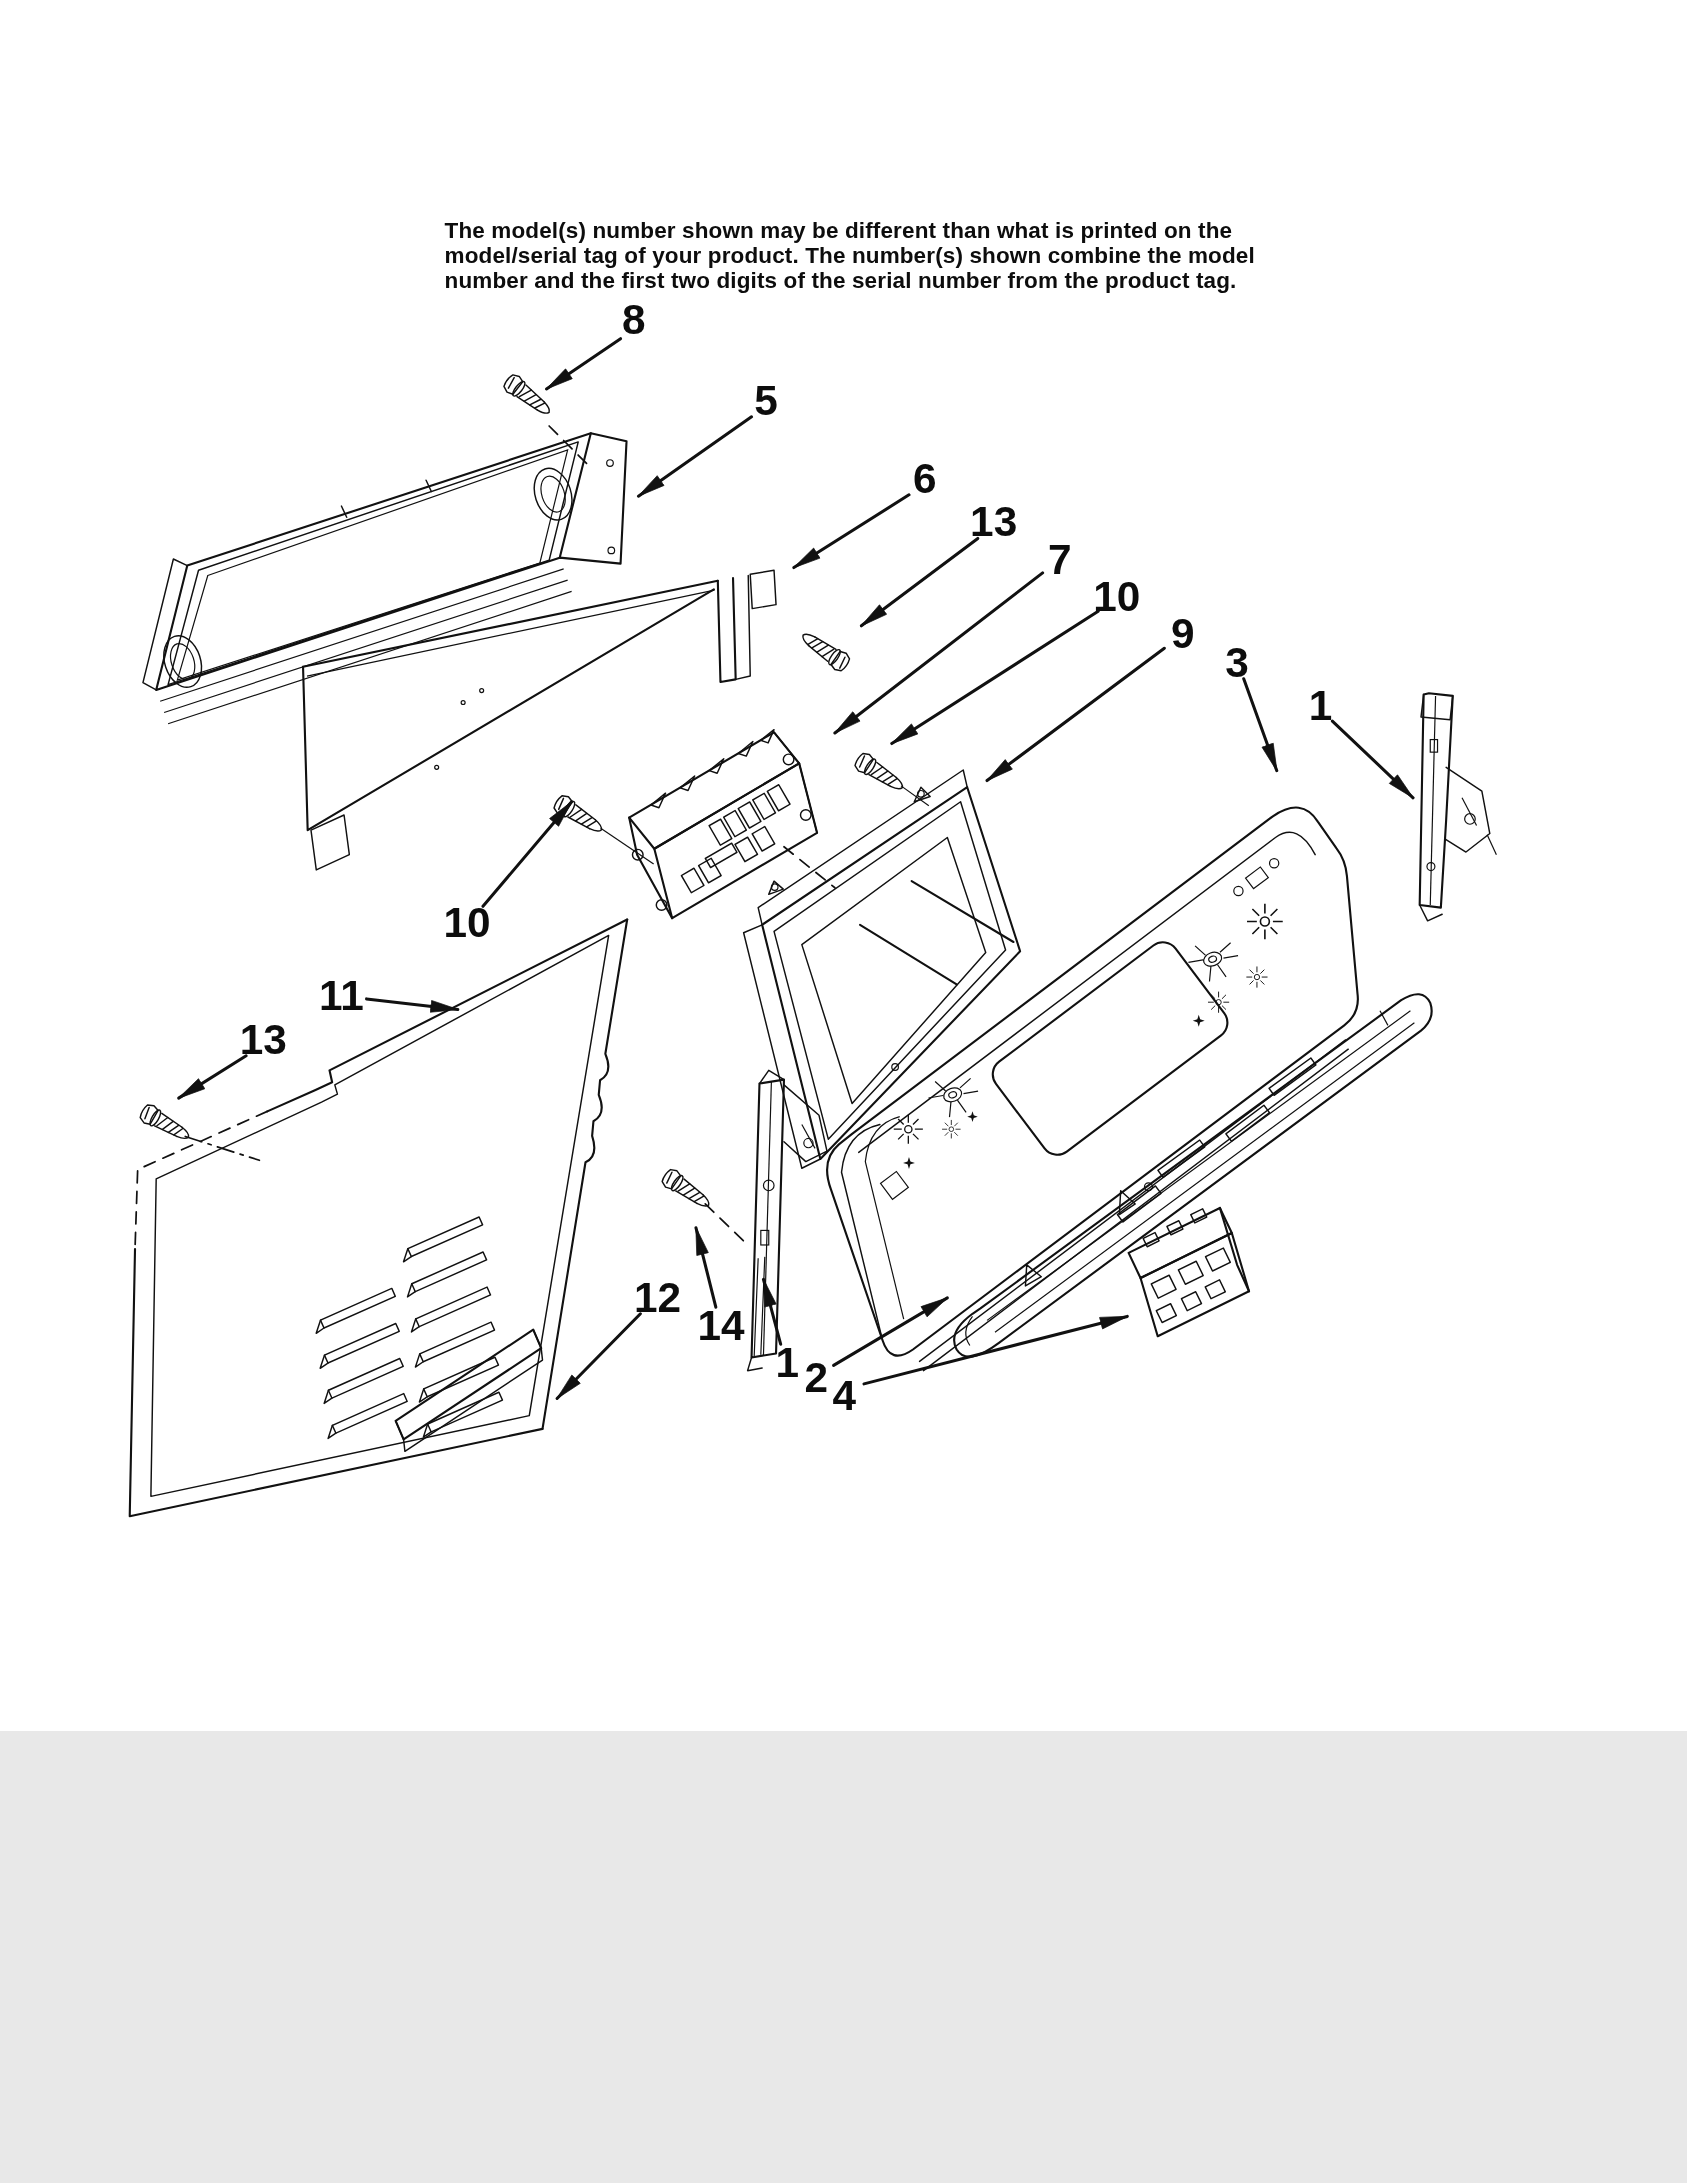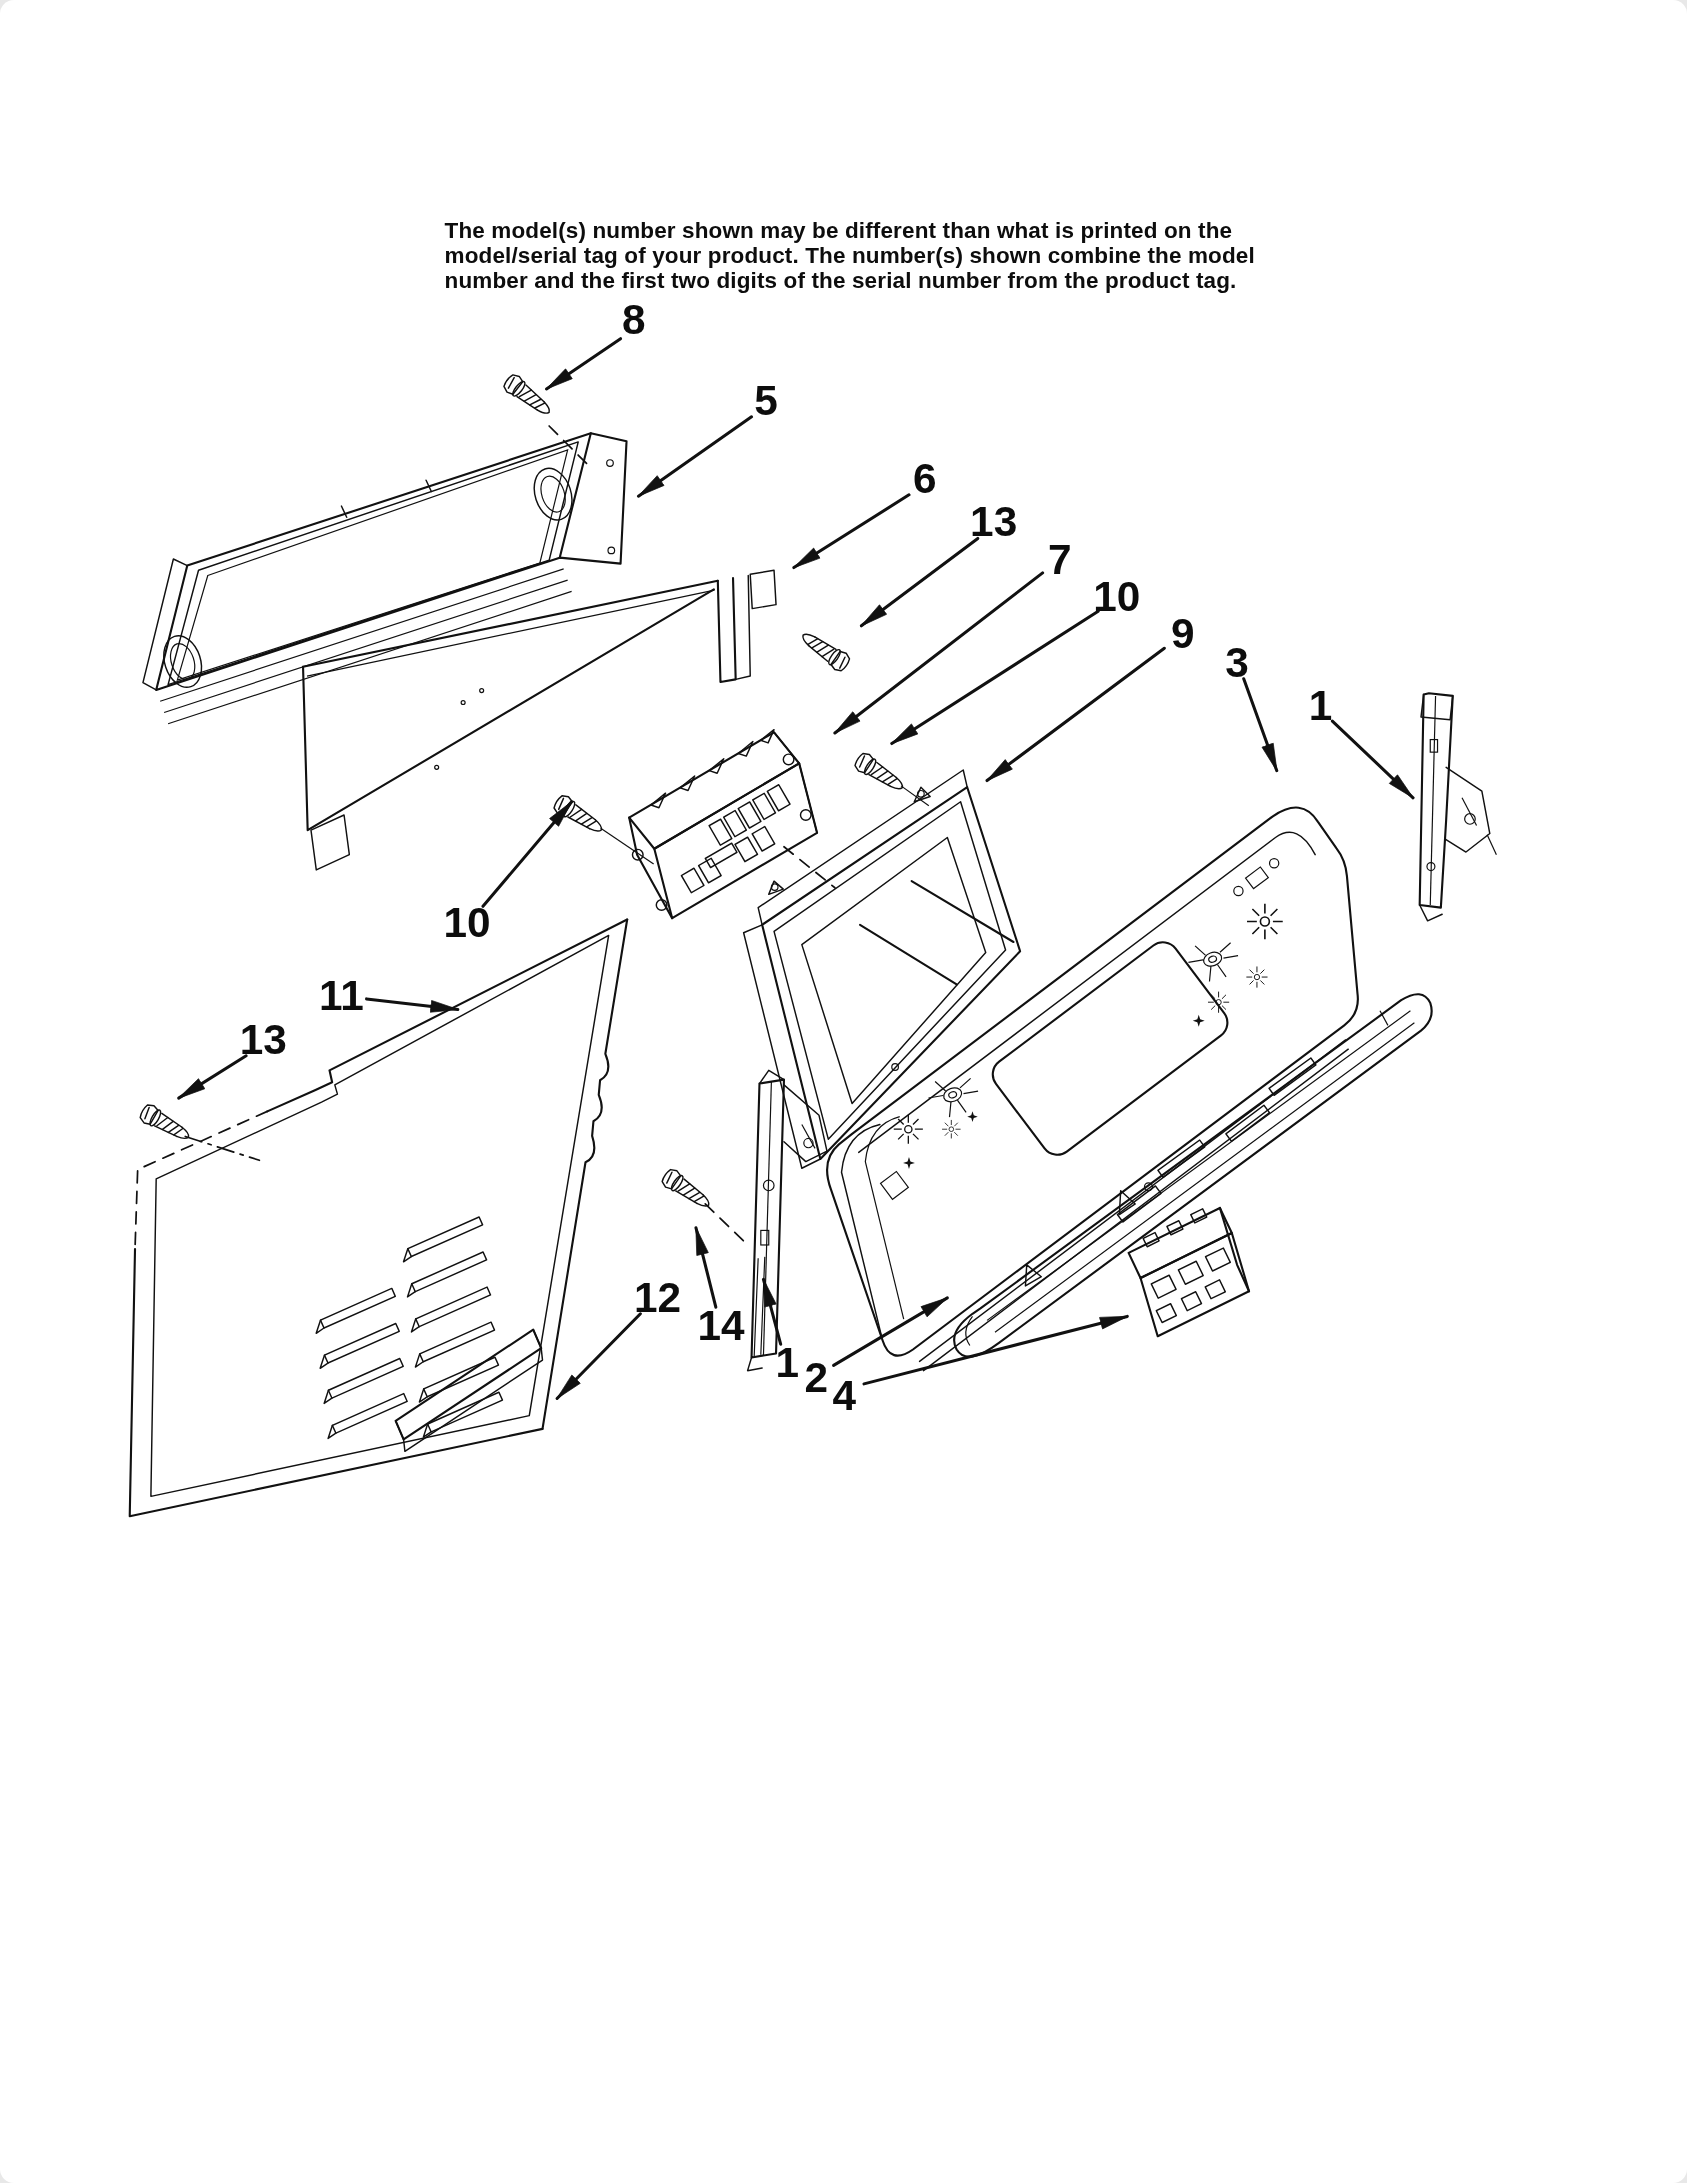--- a/index.html
+++ b/index.html
@@ -1,23 +1,22 @@
 <!DOCTYPE html>
 <html style="font-size:10.6px"><head>
 <meta charset="utf-8">
 <style>
   html,body{margin:0;padding:0;background:#e8e8e8;}
   .page{
     position:relative;
-    width:1687px;height:2183px;
+    width:1687px;height:1731px;
     background:#ffffff;
     margin:0 auto;
     font-family:"Liberation Sans",sans-serif;
     overflow:hidden;
-    border-radius:14px;
   }
   svg{position:absolute;left:0;top:0;}
   .ink{stroke:#111;fill:none;stroke-width:3.2;stroke-linejoin:round;stroke-linecap:round;}
   .thin{stroke:#111;fill:none;stroke-width:2.2;stroke-linejoin:round;stroke-linecap:round;}
   .hair{stroke:#111;fill:none;stroke-width:1.8;}
   .dash{stroke:#111;fill:none;stroke-width:2.6;stroke-dasharray:18 13;stroke-linecap:round;}
   .dashdot{stroke:#111;fill:none;stroke-width:2.6;stroke-dasharray:26 10 5 10;stroke-linecap:round;}
   .arrow{stroke:#111;fill:none;stroke-width:4.6;stroke-linecap:round;}
   .callout-num{
     font-family:"Liberation Sans",sans-serif;

